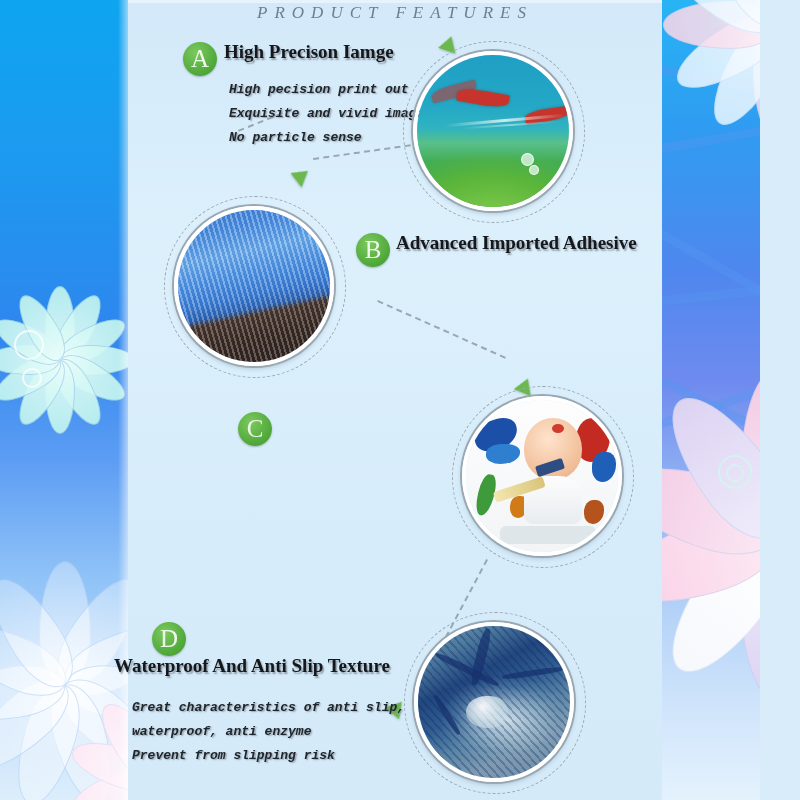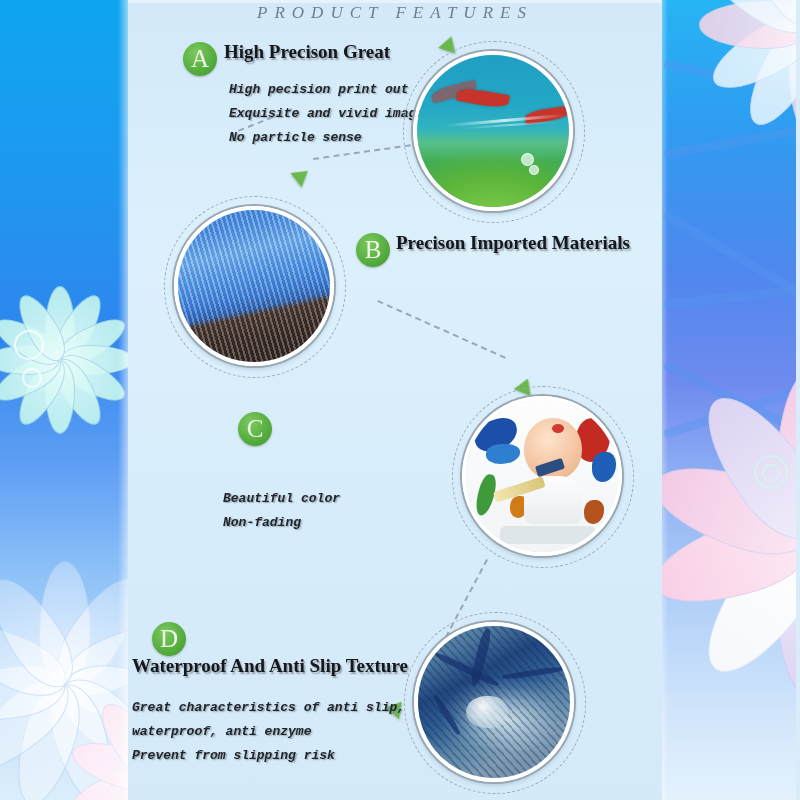--- a/index.html
+++ b/index.html
@@ -1,21 +1,21 @@
 <!DOCTYPE html>
 <html><head>
 <meta charset="utf-8">
 <style>
   html,body{margin:0;padding:0;}
   body{
     width:800px;height:800px;overflow:hidden;
     font-family:"Liberation Serif",serif;
     background:#d9ecfa;
   }
-  .stage{position:relative;width:796px;height:800px;overflow:hidden;}
+  .stage{position:relative;width:732px;height:800px;overflow:hidden;padding-left:28px;}
 
   
   .band{position:absolute;top:0;height:800px;overflow:hidden;}
   .band-left{left:0;width:128px;
     background:linear-gradient(180deg,#0ea5f0 0%,#1b9bf0 18%,#2f86ee 42%,#5e9ef4 58%,#8fc2f7 72%,#bedcfb 86%,#dceefb 100%);
   }
   .band-right{right:0;width:138px;
     background:linear-gradient(180deg,#27b4f4 0%,#2f9cf1 16%,#4f87ee 34%,#6f8bef 48%,#8fb0f3 60%,#aecef7 74%,#cfe4fb 88%,#e4f2fd 100%);
   }
   .band-left:after,.band-right:before{
@@ -219,21 +219,21 @@
     <div class="conn" style="left:185px;top:158px;width:160px;transform:rotate(-8deg);"></div>
     <div class="conn" style="left:250px;top:300px;width:140px;transform:rotate(24deg);"></div>
     <div class="conn" style="left:360px;top:560px;width:88px;transform:rotate(118deg);"></div>
 
     <div class="arrow" style="left:312px;top:36px;transform:rotate(18deg);"></div>
     <div class="arrow" style="left:165px;top:168px;transform:rotate(52deg);"></div>
     <div class="arrow" style="left:388px;top:378px;transform:rotate(22deg);"></div>
     <div class="arrow" style="left:260px;top:700px;transform:rotate(40deg);"></div>
 
     <div class="badge" style="left:55px;top:42px;">A</div>
-    <div class="head" style="left:96px;top:41px;">High Precison Great</div>
+    <div class="head" style="left:96px;top:41px;">High Precison Iamge</div>
     <div class="body" style="left:101px;top:78px;">High pecision print out
 Exquisite and vivid image
 No particle sense</div>
 
     <div class="dash" style="left:275px;top:41px;width:180px;height:180px;"></div>
     <div class="circ" style="left:285px;top:51px;width:152px;height:152px;">
       <div class="photo ph-a">
         <div class="koi" style="left:14px;top:30px;width:46px;height:13px;transform:rotate(-14deg);opacity:.55;"></div>
         <div class="koi" style="left:40px;top:36px;width:52px;height:14px;transform:rotate(10deg);"></div>
         <div class="koi" style="left:108px;top:54px;width:44px;height:12px;transform:rotate(-8deg);"></div>
@@ -243,25 +243,23 @@
         <div class="bub" style="left:112px;top:110px;width:8px;height:8px;"></div>
       </div>
     </div>
 
     <div class="dash" style="left:36px;top:196px;width:180px;height:180px;"></div>
     <div class="circ" style="left:46px;top:206px;width:152px;height:152px;">
       <div class="photo ph-b"></div>
     </div>
 
     <div class="badge" style="left:228px;top:233px;">B</div>
-    <div class="head" style="left:268px;top:232px;">Precison Imported Materials</div>
+    <div class="head" style="left:268px;top:232px;">Advanced Imported Adhesive</div>
 
     <div class="badge" style="left:110px;top:412px;">C</div>
-    <div class="body" style="left:95px;top:487px;">Beautiful color
-Non-fading</div>
 
     <div class="dash" style="left:324px;top:386px;width:180px;height:180px;"></div>
     <div class="circ" style="left:334px;top:396px;width:152px;height:152px;">
       <div class="photo ph-c">
         <div class="blob" style="left:8px;top:20px;width:44px;height:30px;background:#1b4fa8;transform:rotate(-18deg);"></div>
         <div class="blob" style="left:20px;top:44px;width:34px;height:20px;background:#2f7fd0;"></div>
         <div class="blob" style="left:110px;top:18px;width:34px;height:44px;background:#c32a22;"></div>
         <div class="blob" style="left:126px;top:52px;width:24px;height:30px;background:#1f5fb8;"></div>
         <div class="blob" style="left:12px;top:74px;width:16px;height:42px;background:#3f9a3c;transform:rotate(12deg);"></div>
         <div class="blob" style="left:44px;top:96px;width:18px;height:22px;background:#d07a18;"></div>
@@ -269,21 +267,21 @@
         <div class="babyhead" style="left:58px;top:18px;width:58px;height:62px;"></div>
         <div class="blob" style="left:86px;top:24px;width:12px;height:9px;background:#cf3b2d;border-radius:50%;"></div>
         <div class="bib" style="left:58px;top:76px;width:58px;height:48px;"></div>
         <div class="ferrule" style="left:70px;top:62px;width:28px;height:11px;transform:rotate(-18deg);"></div>
         <div class="brush" style="left:26px;top:76px;width:52px;height:11px;transform:rotate(-18deg);"></div>
         <div class="blob" style="left:34px;top:126px;width:96px;height:18px;background:#dfe6ea;border-radius:6px;"></div>
       </div>
     </div>
 
     <div class="badge" style="left:24px;top:622px;">D</div>
-    <div class="head" style="left:-14px;top:655px;margin-left:18px;">Waterproof And Anti Slip Texture</div>
+    <div class="head" style="left:-14px;top:655px;">Waterproof And Anti Slip Texture</div>
     <div class="body" style="left:4px;top:688px;margin-top:8px;">Great characteristics of anti slip,
 waterproof, anti enzyme
 Prevent from slipping risk</div>
 
     <div class="dash" style="left:276px;top:612px;width:180px;height:180px;"></div>
     <div class="circ" style="left:286px;top:622px;width:152px;height:152px;">
       <div class="photo ph-d">
         <div class="vein" style="left:58px;top:2px;width:10px;height:58px;transform:rotate(14deg);"></div>
         <div class="vein" style="left:14px;top:40px;width:70px;height:7px;transform:rotate(26deg);"></div>
         <div class="vein" style="left:84px;top:44px;width:62px;height:6px;transform:rotate(-8deg);"></div>

